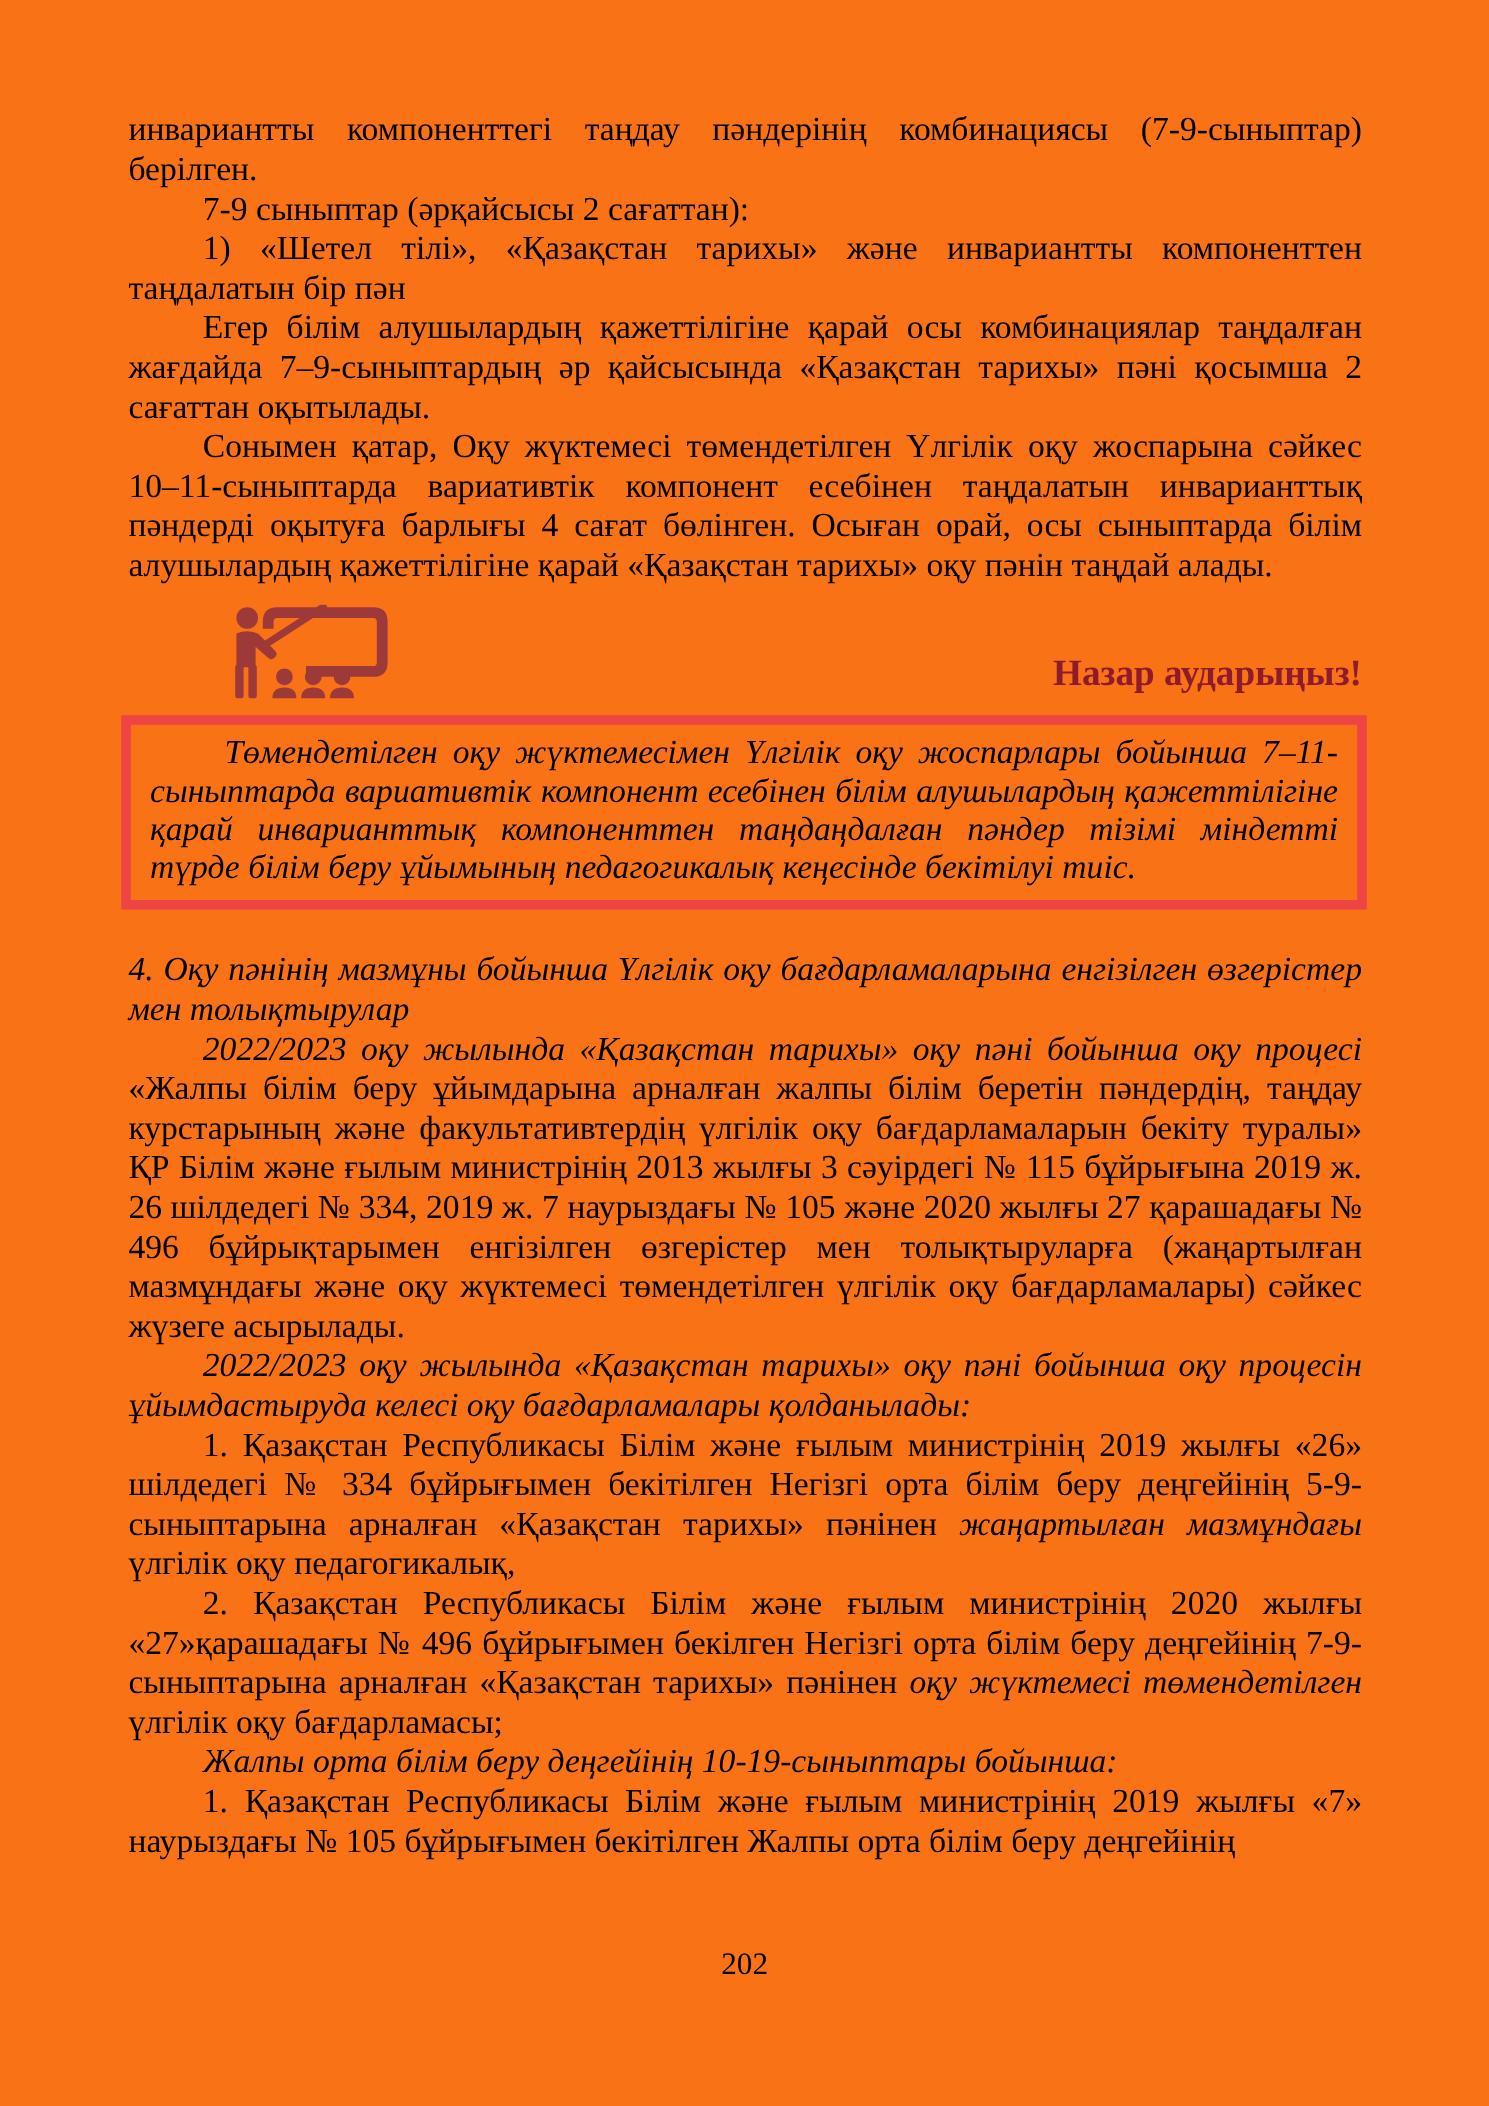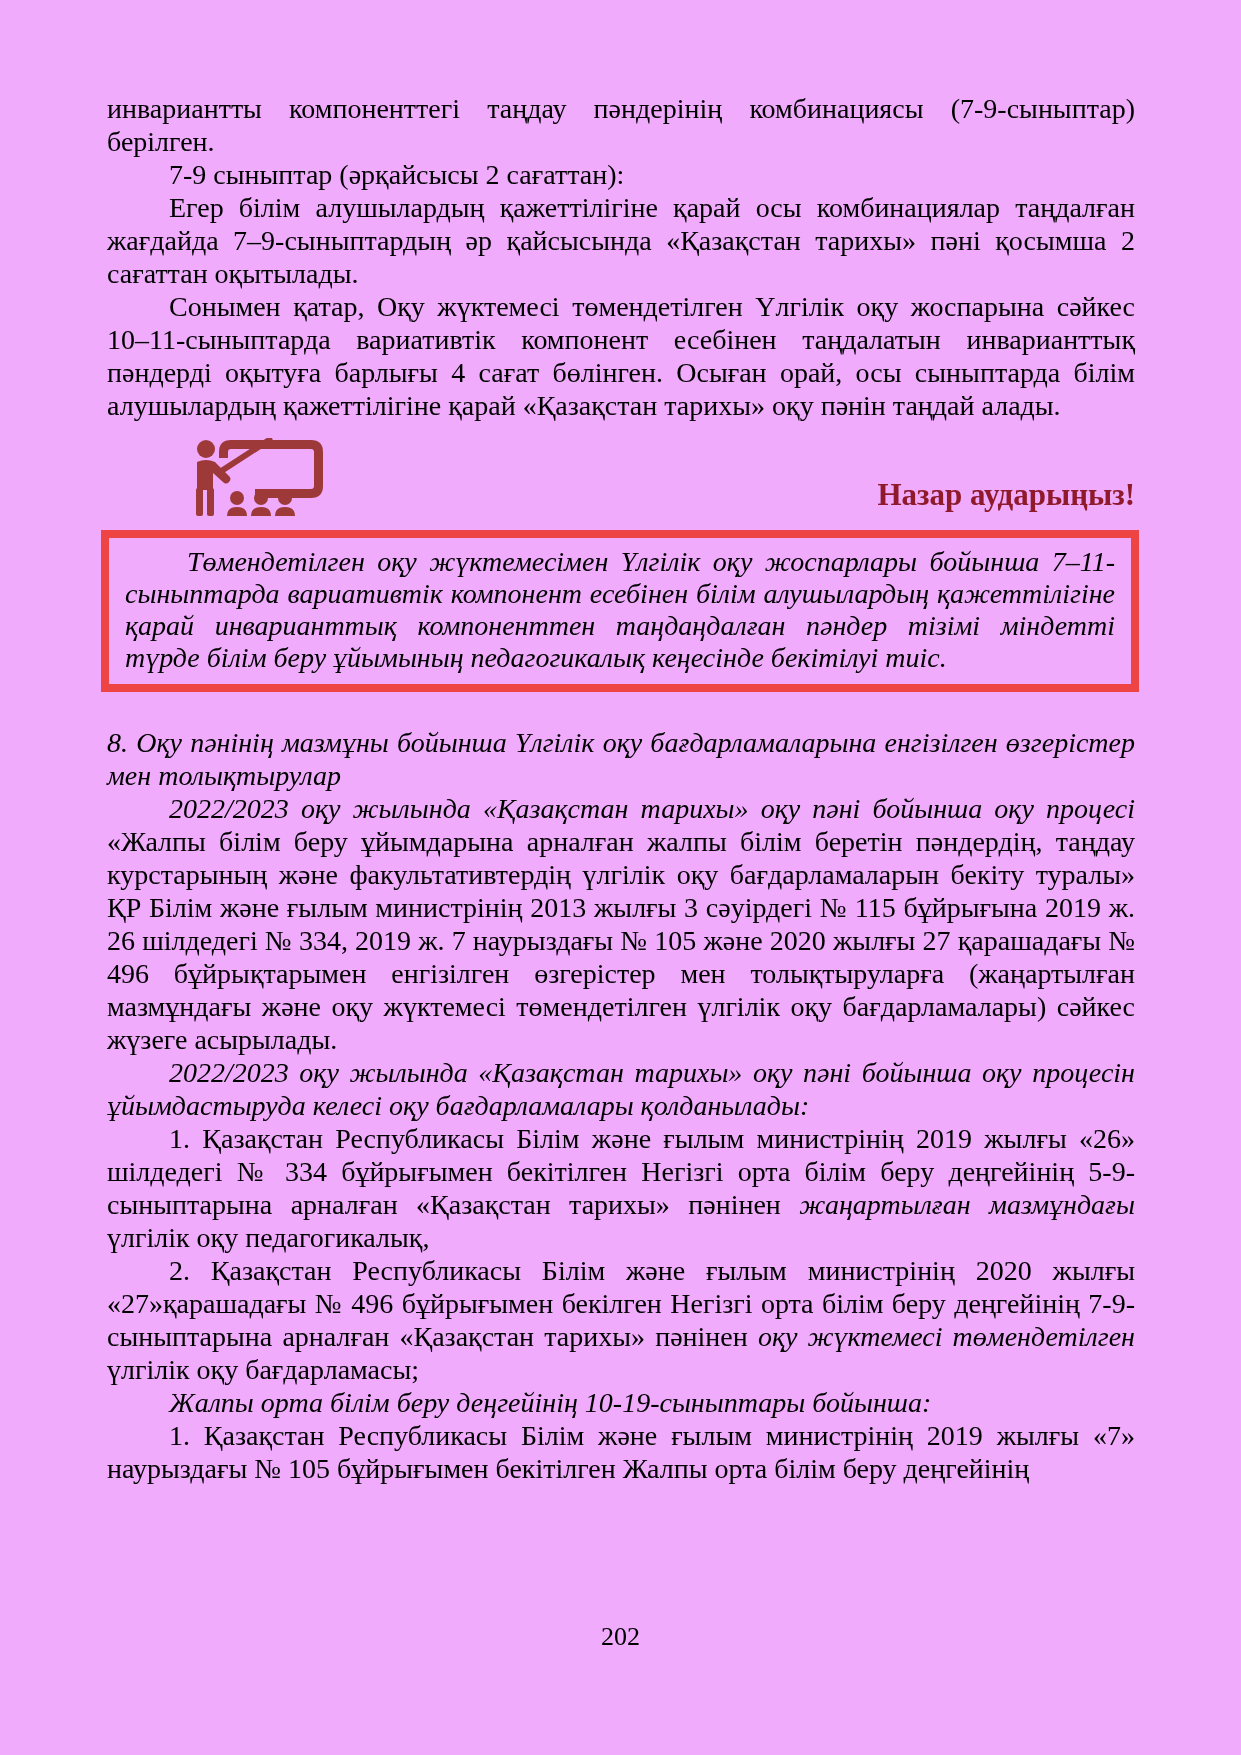--- a/index.html
+++ b/index.html
@@ -4,21 +4,21 @@
 <style>
   html, body {
     margin: 0;
     padding: 0;
     background: #ffffff;
   }
   .page {
     position: relative;
     width: 1241px;
     height: 1755px;
-    background: #f0abfc;
+    background: #f97316;
     overflow: hidden;
     font-family: "Liberation Serif", "DejaVu Serif", serif;
     color: #000000;
   }
   .doc-body {
     position: absolute;
     left: 107px;
     top: 92px;
     width: 1028px;
     font-size: 28px;
@@ -80,20 +80,21 @@
   }
 </style>
 </head>
 <body>
 
 <div class="page">
 
   <div class="doc-body" id="doc-body">
       <p><span>инвариантты компоненттегі таңдау пәндерінің комбинациясы (7-9-сыныптар) берілген.</span></p>
       <p class="indent"><span>7-9 сыныптар (әрқайсысы 2 сағаттан):</span></p>
+      <p class="indent"><span>1) «Шетел тілі», «Қазақстан тарихы» және инвариантты компоненттен таңдалатын бір пән</span></p>
       <p class="indent"><span>Егер білім алушылардың қажеттілігіне қарай осы комбинациялар таңдалған жағдайда 7–9-сыныптардың әр қайсысында «Қазақстан тарихы» пәні қосымша 2 сағаттан оқытылады.</span></p>
       <p class="indent"><span>Сонымен қатар, Оқу жүктемесі төмендетілген Үлгілік оқу жоспарына сәйкес 10–11-сыныптарда вариативтік компонент есебінен таңдалатын инварианттық пәндерді оқытуға барлығы 4 сағат бөлінген. Осыған орай, осы сыныптарда білім алушылардың қажеттілігіне қарай «Қазақстан тарихы» оқу пәнін таңдай алады.</span></p>
       <div class="attention" id="attention-block">
     <svg class="teacher-icon" viewBox="0 0 140 78" aria-hidden="true">
       <g fill="#9e3939" stroke="none">
 
         <path d="M46 2 h80 q12 0 12 12 v34 q0 12 -12 12 h-56 v-9 h56 q3 0 3 -3 v-34 q0 -3 -3 -3 h-80 q-3 0 -3 3 v6 h-9 v-6 q0 -12 12 -12 z"></path>
 
         <rect x="30" y="14" width="62" height="6" rx="3" transform="rotate(-33 61 17)"></rect>
 
@@ -112,21 +113,21 @@
 
         <circle cx="100" cy="60" r="7"></circle>
         <path d="M90 78 q0 -9 10 -9 q10 0 10 9 z"></path>
       </g>
     </svg>
     <span class="attention-label" style="color:#8e1a2b">Назар аударыңыз!</span>
   </div>
       <div class="note-box">
         <p class="indent"><span class="italic">Төмендетілген оқу жүктемесімен Үлгілік оқу жоспарлары бойынша 7–11-сыныптарда вариативтік компонент есебінен білім алушылардың қажеттілігіне қарай инварианттық компоненттен таңдаңдалған пәндер тізімі міндетті түрде білім беру ұйымының педагогикалық кеңесінде бекітілуі тиіс.</span></p>
       </div>
-      <p class="heading"><span class="italic">8. Оқу пәнінің мазмұны бойынша Үлгілік оқу бағдарламаларына енгізілген өзгерістер мен толықтырулар</span></p>
+      <p class="heading"><span class="italic">4. Оқу пәнінің мазмұны бойынша Үлгілік оқу бағдарламаларына енгізілген өзгерістер мен толықтырулар</span></p>
       <p class="indent"><span class="italic">2022/2023 оқу жылында «Қазақстан тарихы» оқу пәні бойынша оқу процесі </span><span>«Жалпы білім беру ұйымдарына арналған жалпы білім беретін пәндердің, таңдау курстарының және факультативтердің үлгілік оқу бағдарламаларын бекіту туралы» ҚР Білім және ғылым министрінің 2013 жылғы 3 сәуірдегі № 115 бұйрығына 2019 ж. 26 шілдедегі № 334, 2019 ж.  7 наурыздағы № 105    және 2020 жылғы   27 қарашадағы № 496 бұйрықтарымен енгізілген өзгерістер мен толықтыруларға (жаңартылған мазмұндағы және оқу жүктемесі төмендетілген үлгілік оқу бағдарламалары) сәйкес  жүзеге асырылады.</span></p>
       <p class="indent"><span class="italic">2022/2023 оқу жылында «Қазақстан тарихы» оқу пәні бойынша оқу процесін ұйымдастыруда келесі оқу бағдарламалары қолданылады:</span></p>
       <p class="indent"><span>1. Қазақстан Республикасы Білім және ғылым министрінің 2019 жылғы «26» шілдедегі № 334 бұйрығымен бекітілген Негізгі орта білім беру деңгейінің 5-9-сыныптарына арналған «Қазақстан тарихы» пәнінен </span><span class="italic">жаңартылған мазмұндағы</span><span> үлгілік оқу педагогикалық,</span></p>
       <p class="indent"><span>2. Қазақстан Республикасы Білім және ғылым министрінің 2020 жылғы «27»қарашадағы № 496 бұйрығымен бекілген Негізгі орта білім беру деңгейінің 7-9-сыныптарына арналған «Қазақстан тарихы» пәнінен </span><span class="italic">оқу жүктемесі төмендетілген</span><span> үлгілік оқу бағдарламасы;</span></p>
       <p class="indent"><span class="italic">Жалпы орта білім беру деңгейінің 10-19-сыныптары бойынша:</span></p>
       <p class="indent"><span>1. Қазақстан Республикасы Білім және ғылым министрінің 2019 жылғы «7» наурыздағы  № 105 бұйрығымен бекітілген Жалпы орта білім беру деңгейінің</span></p>
     </div>
 
   <div class="page-number">202</div>
 

